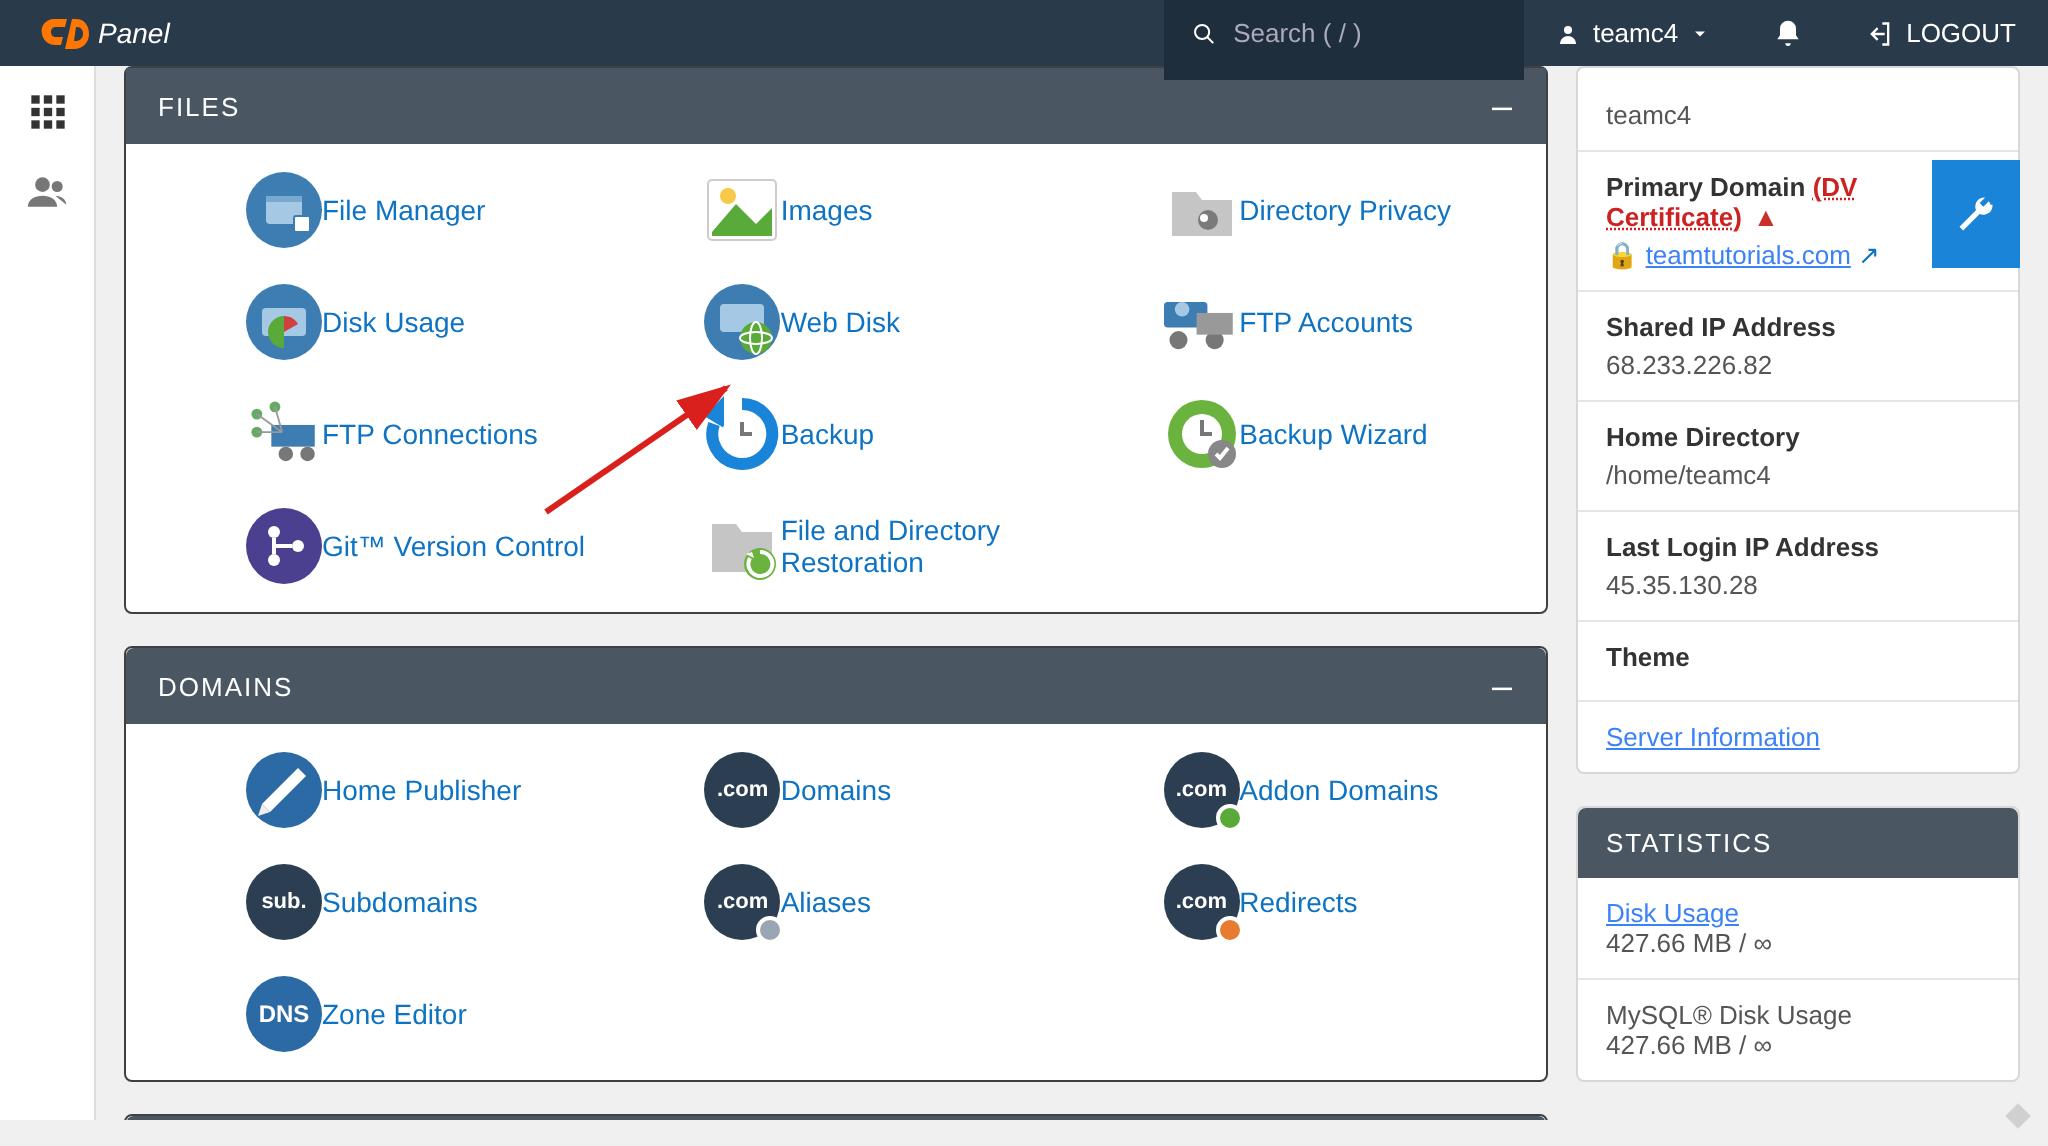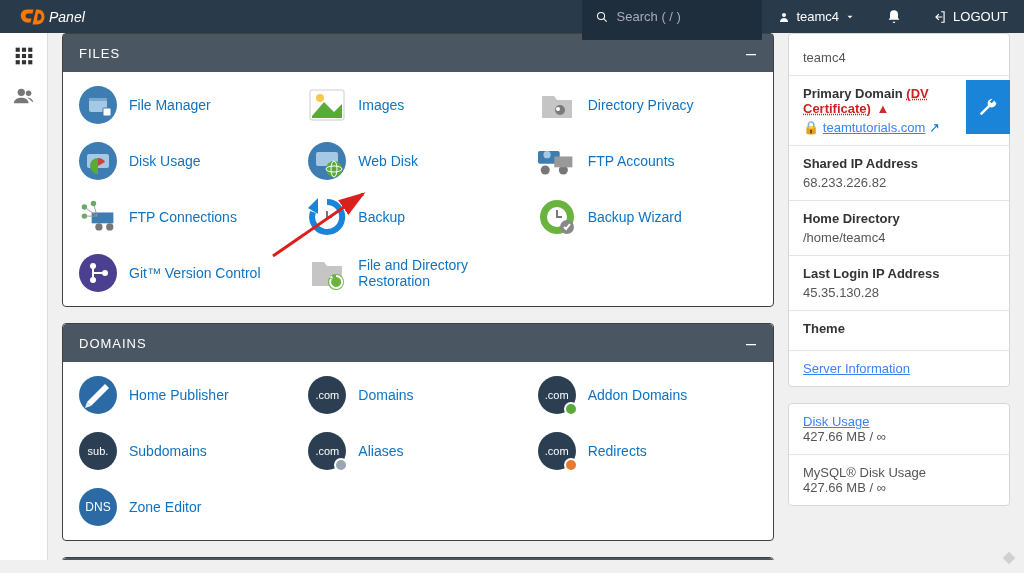--- a/index.html
+++ b/index.html
@@ -20,21 +20,21 @@
 .sidenav { width: 48px; background: #fff; border-right: 1px solid #ddd; display: flex; flex-direction: column; align-items: center; padding-top: 12px; gap: 18px; }
 .sidenav-item { width: 28px; height: 22px; display: flex; align-items: center; justify-content: center; color: #555; cursor: pointer; }
 .sidenav-item.active { color: #333; }
 .main { flex: 1; padding: 0 14px 14px 14px; overflow-y: auto; }
 .panel { background: #fff; border: 1px solid #404040; border-radius: 4px; margin-top: 0; margin-bottom: 16px; }
 .panel-head { background: #4a5763; color: #fff; padding: 10px 16px; font-size: 13px; letter-spacing: 1px; display: flex; justify-content: space-between; align-items: center; border-radius: 4px 4px 0 0; }
 .panel-head.first { border-radius: 0 0 0 0; }
 .collapse-icon { font-size: 18px; cursor: pointer; line-height: 1; }
 .panel-body { padding: 14px 16px; }
 .grid3 { display: grid; grid-template-columns: repeat(3, 1fr); gap: 18px 10px; }
-.app-item { display: flex; align-items: center; gap: 12px; cursor: pointer; }
+.app-item { display: flex; align-items: center; gap: 0; cursor: pointer; margin-left: 44px; }
 .app-item .ic { width: 38px; height: 38px; border-radius: 50%; display: flex; align-items: center; justify-content: center; flex-shrink: 0; position: relative; }
 .app-item .label { color: #0e73c2; font-size: 14px; }
 .rightcol { width: 236px; padding: 0 14px 14px 0; overflow-y: auto; }
 .info-card { background: #fff; border: 1px solid #d7d7d7; border-radius: 4px; position: relative; }
 .info-row { padding: 10px 14px; border-bottom: 1px solid #e5e5e5; font-size: 13px; }
 .info-row:last-child { border-bottom: none; }
 .info-label { font-weight: bold; color: #333; margin-bottom: 4px; }
 .info-val { color: #555; }
 .info-link { color: #3b82f6; }
 .dv-badge { color: #c22; text-decoration: underline dotted; font-weight: bold; }
@@ -43,21 +43,21 @@
 .select-wrap { position: relative; margin-top: 4px; }
 .select-wrap:after { content: "▾"; position: absolute; right: 8px; top: 6px; color: #888; pointer-events: none; font-size: 11px; }
 .tool-tab { position: absolute; right: -1px; top: 46px; width: 44px; height: 54px; background: #1a85d8; display: flex; align-items: center; justify-content: center; color: #fff; border-radius: 0; }
 .stats-card { background: #fff; border: 1px solid #d7d7d7; border-radius: 4px; margin-top: 16px; }
 .stats-head { background: #4a5763; color: #fff; padding: 10px 14px; font-size: 13px; letter-spacing: 1px; border-radius: 4px 4px 0 0; }
 .stats-row { padding: 10px 14px; border-bottom: 1px solid #e5e5e5; font-size: 13px; }
 .stats-row:last-child { border-bottom: none; }
 .arrow-annot { position: absolute; pointer-events: none; }
 .corner-dot { position: fixed; right: 0; bottom: 0; width: 30px; height: 30px; display: flex; align-items: center; justify-content: center; color: #ccc; }
 .ic svg { width: 38px; height: 38px; }
-.ic-txt { color: #fff; font-weight: normal; font-size: 11px; }
+.ic-txt { color: #fff; font-weight: bold; font-size: 11px; }
 .badge-corner { position: absolute; right: -2px; bottom: -2px; width: 14px; height: 14px; border-radius: 50%; border: 2px solid #fff; }
 </style>
 </head>
 <body>
 
 <div class="topbar">
   <div class="logo-area">
     <svg class="logo-svg" viewBox="0 0 200 54">
       <g fill="#ff7600">
           <path d="M18 12c-8 0-14 7-12 15 1 6 6 11 13 11h6l2-8h-7c-3 0-5-2-5-5s2-5 5-5h9l2-8H18z"></path>
@@ -386,20 +386,21 @@
       </div>
       <div class="info-row">
         <div class="info-label">Theme</div>
       </div>
       <div class="info-row">
         <a href="#" class="info-link">Server Information</a>
       </div>
     </div>
 
     <div class="stats-card">
+      <div class="stats-head">STATISTICS</div>
       <div class="stats-row">
         <div><a href="#" class="info-link">Disk Usage</a></div>
         <div class="info-val">427.66 MB / ∞</div>
       </div>
       <div class="stats-row">
         <div class="info-val">MySQL® Disk Usage</div>
         <div class="info-val">427.66 MB / ∞</div>
       </div>
     </div>
   </div>

